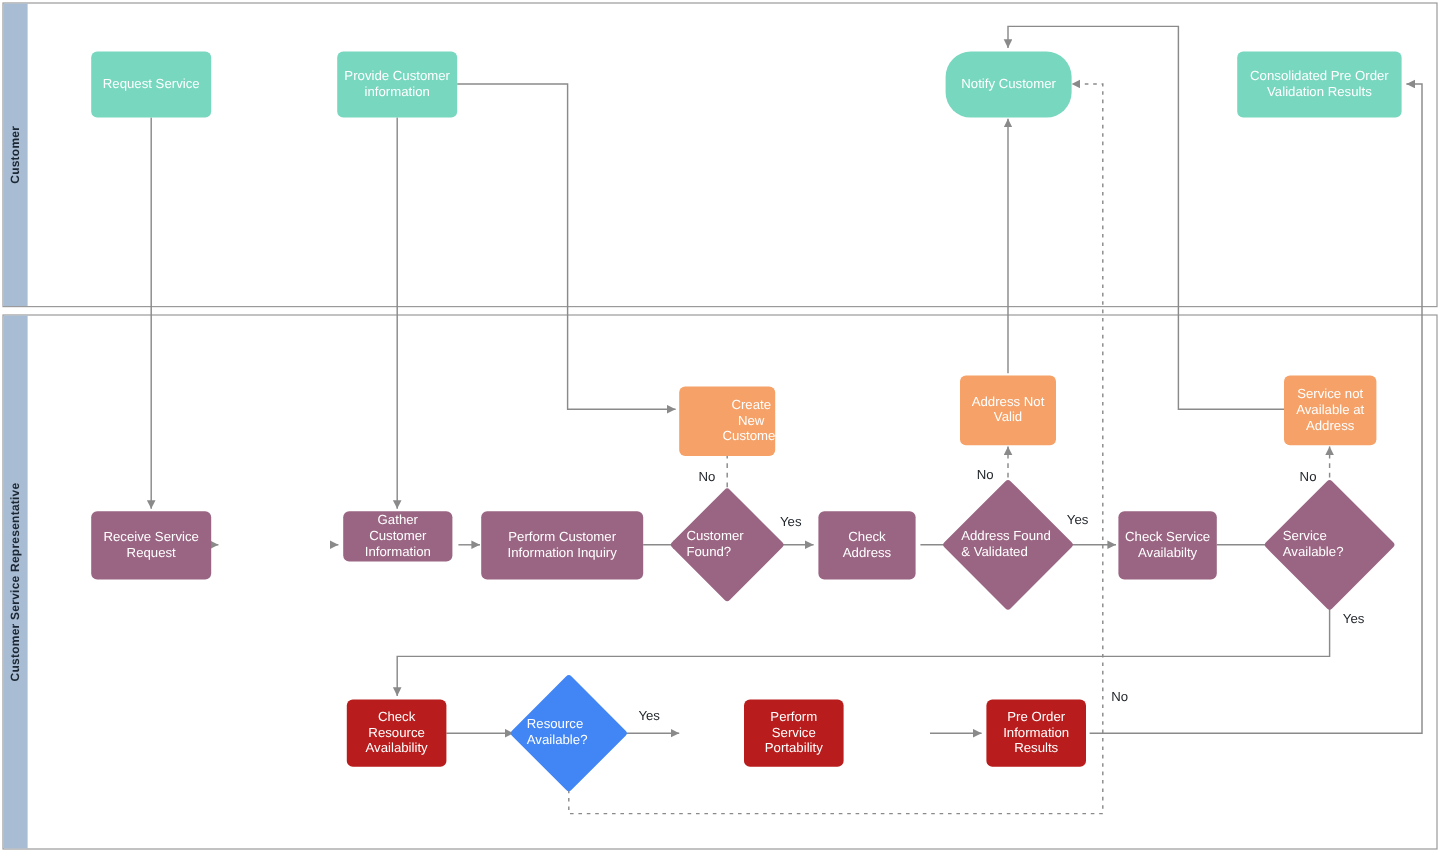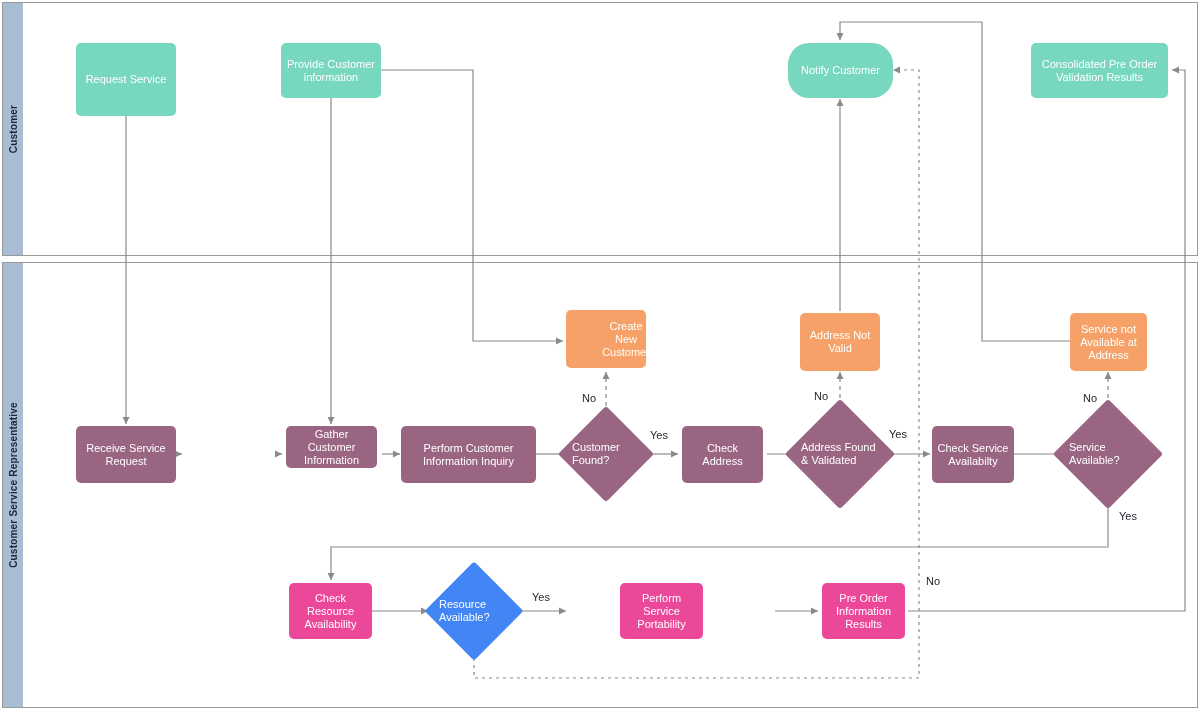--- a/index.html
+++ b/index.html
@@ -16,21 +16,21 @@
     letter-spacing:.2px;
   }
 
   
   .node{position:absolute;box-sizing:border-box;display:flex;align-items:center;justify-content:center;
         text-align:center;color:#ffffff;font-size:11px;line-height:13px;padding:2px 4px;}
   .rect{border-radius:5px;}
   .green{background:#78d7bf;}
   .purple{background:#9a6583;}
   .orange{background:#f5a167;}
-  .blue{background:#ec4899;}
+  .blue{background:#b91c1c;}
 
   .diamond{position:absolute;}
   .diamond .shp{position:absolute;left:0;top:0;width:100%;height:100%;
       transform:rotate(45deg);border-radius:3px;}
   .diamond .txt{position:absolute;left:0;top:0;width:100%;height:100%;
       display:flex;align-items:center;justify-content:center;text-align:left;
       color:#fff;font-size:11px;line-height:13px;}
   .d-purple .shp{background:#9a6583;}
   .d-blue .shp{background:#4285f4;}
 
@@ -94,41 +94,41 @@
       <path d="M519,611 L566,611" marker-end="url(#arw)"></path>
       <path d="M655,611 L688,611" marker-end="url(#arw)"></path>
       <path d="M775,611 L818,611" marker-end="url(#arw)"></path>
 
       <path d="M908,611 L1185,611 L1185,70 L1172,70" marker-end="url(#arw)"></path>
 
       <path d="M474,644 L474,678 L919,678 L919,70 L893,70" stroke-dasharray="3,4" marker-end="url(#arwd)"></path>
     </g>
   </svg>
 
-  <div class="node rect green" style="left:76px;top:43px;width:100px;height:73px;">Request Service</div>
+  <div class="node rect green" style="left:76px;top:43px;width:100px;height:55px;">Request Service</div>
 
   <div class="node rect green" style="left:281px;top:43px;width:100px;height:55px;">Provide Customer information</div>
 
   <div class="node rect green" style="left:788px;top:43px;width:105px;height:55px;border-radius:21px;">Notify Customer</div>
 
   <div class="node rect green" style="left:1031px;top:43px;width:137px;height:55px;">Consolidated Pre Order Validation Results</div>
 
   <div class="node rect purple" style="left:76px;top:426px;width:100px;height:57px;">Receive Service Request</div>
 
 
   <div class="node rect purple" style="left:286px;top:426px;width:91px;height:42px;">Gather Customer Information</div>
 
   <div class="node rect purple" style="left:401px;top:426px;width:135px;height:57px;">Perform Customer Information Inquiry</div>
 
   <div class="diamond d-purple" style="left:572px;top:420px;width:68px;height:68px;">
     <div class="shp"></div>
     <div class="txt">Customer Found?</div>
   </div>
 
-  <div class="node rect orange" style="left:566px;top:310px;width:80px;height:58px;padding-left:44px;">Create New Customer</div>
+  <div class="node rect orange" style="left:566px;top:322px;width:80px;height:58px;padding-left:44px;">Create New Customer</div>
 
   <div class="node rect purple" style="left:682px;top:426px;width:81px;height:57px;">Check Address</div>
 
   <div class="diamond d-purple" style="left:801px;top:415px;width:78px;height:78px;">
     <div class="shp"></div>
     <div class="txt">Address Found &amp; Validated</div>
   </div>
 
   <div class="node rect orange" style="left:800px;top:313px;width:80px;height:58px;">Address Not Valid</div>
 

